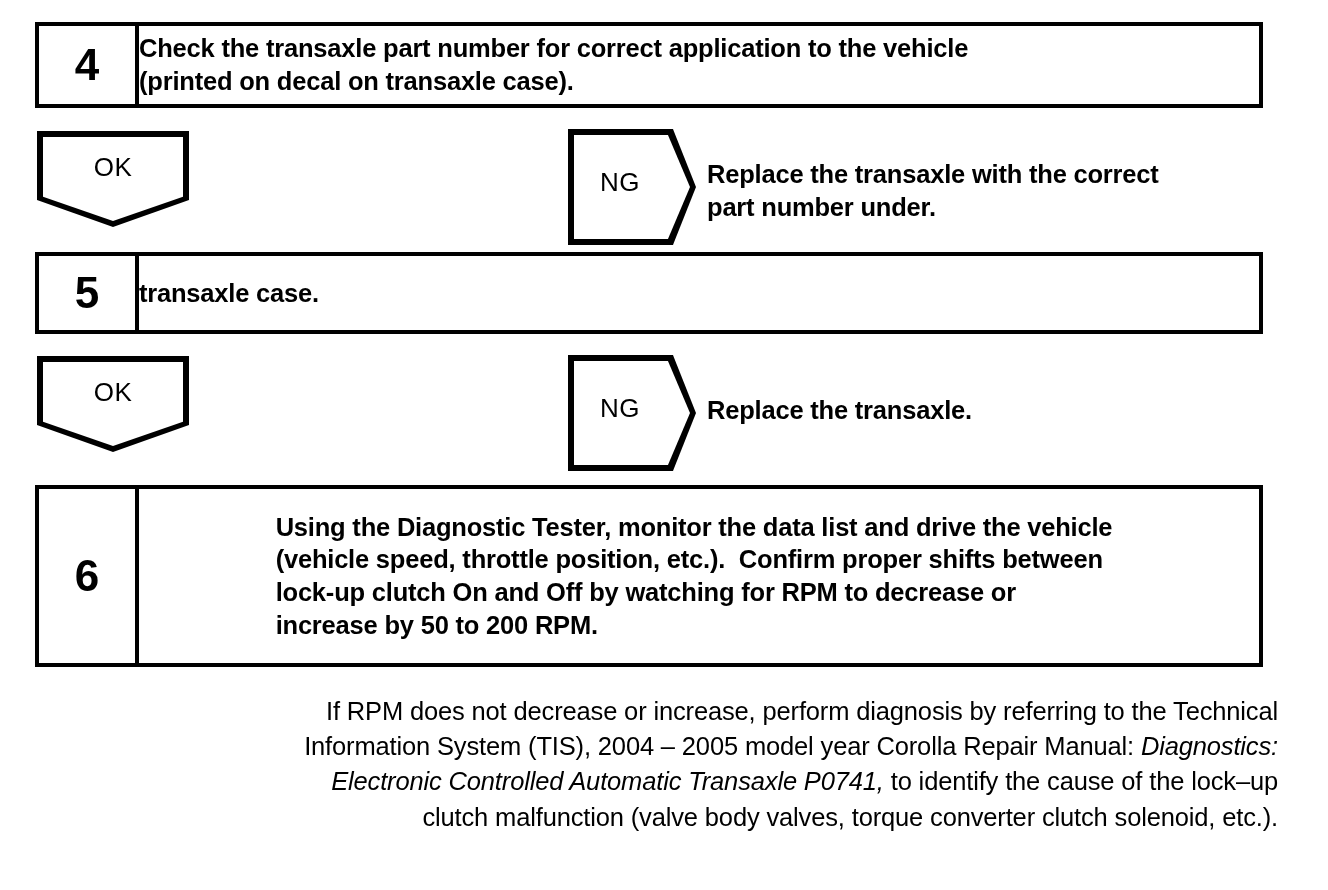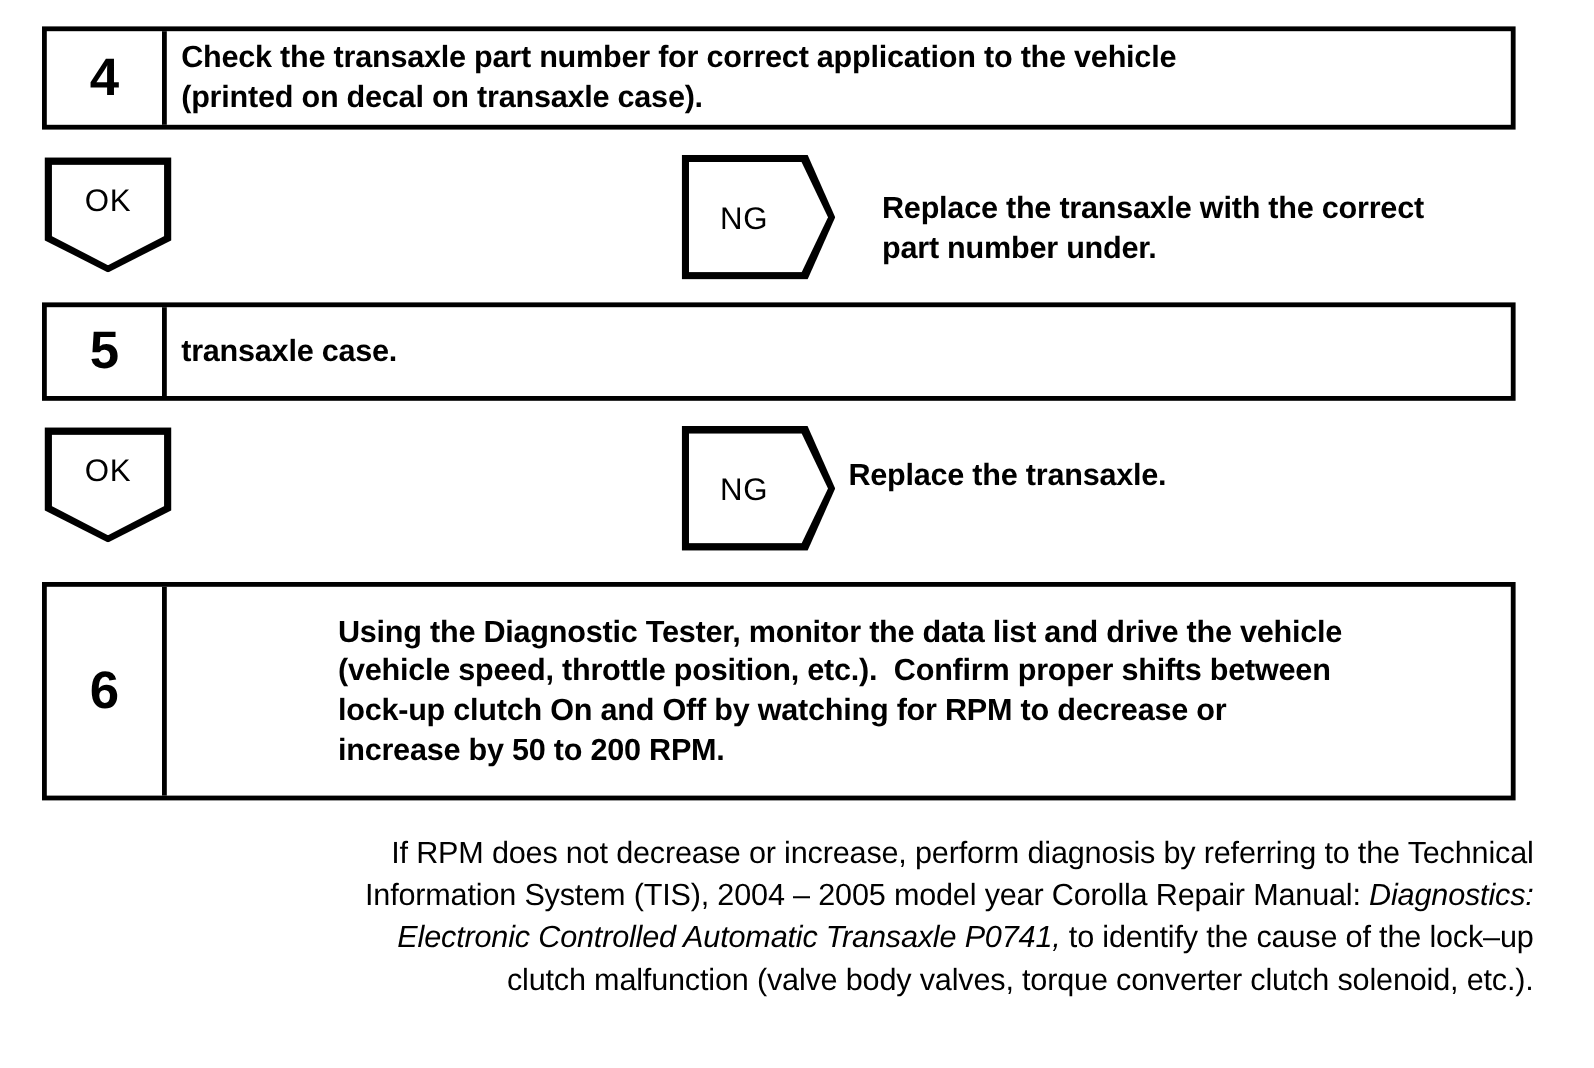--- a/index.html
+++ b/index.html
@@ -46,21 +46,21 @@
   .step-number {
     font-size: 44px;
     font-weight: bold;
     line-height: 1;
     letter-spacing: 0px;
   }
   .step-text-cell {
     flex: 1 1 auto;
     display: flex;
     align-items: center;
-    padding: 0 10px 0 12px;
+    padding: 0 10px 0 0;
     box-sizing: border-box;
   }
   .step-text {
     font-size: 25.5px;
     font-weight: bold;
     line-height: 1.28;
     letter-spacing: -0.2px;
   }
   .step-text .ln { display: block; white-space: pre; }
 
@@ -69,20 +69,21 @@
   #step-5 { top: 252px; height: 82px; }
   #step-6 { top: 485px; height: 182px; }
 
   #step-6 .step-text-cell { align-items: center; justify-content: center; }
 
   
   .ok-arrow {
     position: absolute;
     width: 106px;
     height: 96px;
+    padding-left: 46px;
   }
   .ok-arrow .shape {
     position: absolute;
     inset: 0;
     background: #000;
     -webkit-clip-path: polygon(0 0, 100% 0, 100% 72%, 50% 100%, 0 72%);
     clip-path: polygon(0 0, 100% 0, 100% 72%, 50% 100%, 0 72%);
   }
   .ok-arrow .inner {
     position: absolute;
@@ -99,21 +100,21 @@
     font-weight: normal;
     letter-spacing: 0.5px;
   }
   #ok-arrow-1 { left: 37px; top: 131px; }
   #ok-arrow-2 { left: 37px; top: 356px; }
 
   
   .ng-arrow {
     position: absolute;
     width: 128px;
-    height: 104px;
+    height: 116px;
   }
   .ng-arrow .shape {
     position: absolute;
     inset: 0;
     background: #000;
     -webkit-clip-path: polygon(0 0, 82% 0, 100% 50%, 82% 100%, 0 100%);
     clip-path: polygon(0 0, 82% 0, 100% 50%, 82% 100%, 0 100%);
   }
   .ng-arrow .inner {
     position: absolute;
@@ -135,22 +136,22 @@
 
   
   .ng-action {
     position: absolute;
     font-size: 25.5px;
     font-weight: bold;
     line-height: 1.3;
     letter-spacing: -0.2px;
   }
   .ng-action .ln { display: block; white-space: pre; }
-  #ng-action-1 { left: 707px; top: 158px; margin-left: 28px; }
-  #ng-action-2 { left: 707px; top: 380px; }
+  #ng-action-1 { left: 707px; top: 158px; }
+  #ng-action-2 { left: 707px; top: 394px; }
 
   
   .footnote {
     position: absolute;
     left: 28px;
     top: 694px;
     width: 1250px;
     font-size: 25.5px;
     font-weight: normal;
     line-height: 1.38;

